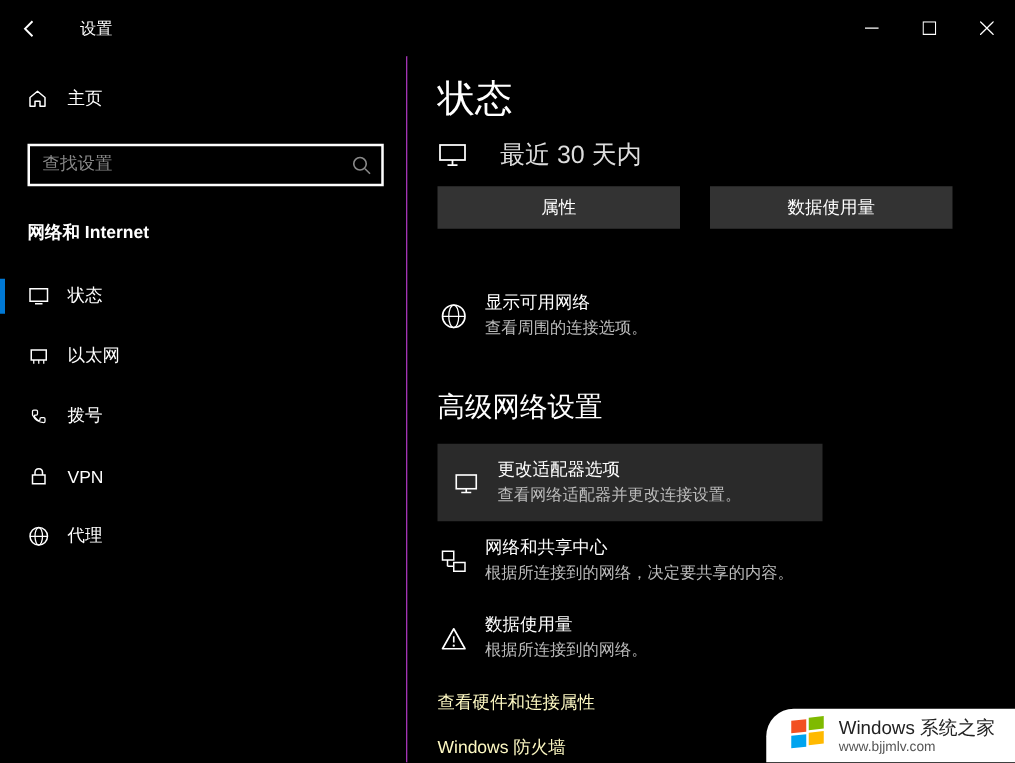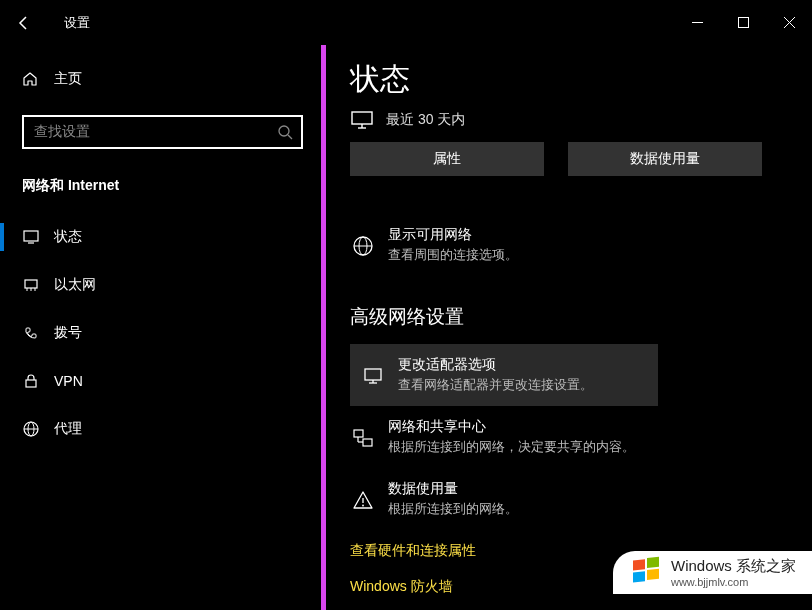--- a/index.html
+++ b/index.html
@@ -44,21 +44,21 @@
     justify-content: center;
     cursor: pointer;
   }
   .body-area {
     display: flex;
     height: calc(100% - 45px);
   }
   .sidebar {
     width: 326px;
     background: #000;
-    border-right: 5px solid #d946ef;
+    border-right: 1px solid #d946ef;
     display: flex;
     flex-direction: column;
   }
   .content {
     flex: 1;
     background: #000;
     padding: 0 0 0 24px;
     overflow: hidden;
   }
   .sidebar-home {
@@ -142,22 +142,22 @@
   .usage-row {
     display: flex;
     align-items: center;
     margin-top: 10px;
   }
   .usage-icon {
     width: 36px;
     display: flex;
   }
   .usage-text {
-    margin-left: 0;
-    font-size: 14px;
+    margin-left: 14px;
+    font-size: 20px;
     color: #ddd;
   }
   .button-row {
     display: flex;
     gap: 24px;
     margin-top: 12px;
   }
   .action-btn {
     width: 194px;
     height: 34px;
@@ -190,49 +190,49 @@
     justify-content: center;
   }
   .option-texts {
     margin-left: 12px;
     display: flex;
     flex-direction: column;
   }
   .option-title { font-size: 14px; }
   .option-sub { font-size: 13px; color: #bbb; margin-top: 2px; }
   .section-heading {
-    font-size: 19px;
+    font-size: 22px;
     font-weight: 400;
     margin-top: 28px;
     margin-bottom: 14px;
   }
   .options-block {
     margin-top: 38px;
     margin-left: 0;
   }
   .options-block .option-row { margin-left: 0; }
   .adv-block { margin-left: -6px; }
   .adv-block .option-row { margin-left: 6px; }
   .link-list {
     margin-top: 12px;
     display: flex;
     flex-direction: column;
     gap: 18px;
     margin-left: 0;
   }
   .text-link {
-    color: #fde047;
+    color: #fef9c3;
     font-size: 14px;
     cursor: pointer;
   }
   
   .watermark {
     position: absolute;
     right: 0;
-    bottom: 16px;
+    bottom: 0;
     background: #fff;
     color: #333;
     padding: 6px 16px 6px 58px;
     border-radius: 22px 0 0 0;
     display: flex;
     align-items: center;
     font-size: 15px;
   }
   .watermark-logo {
     position: absolute;

